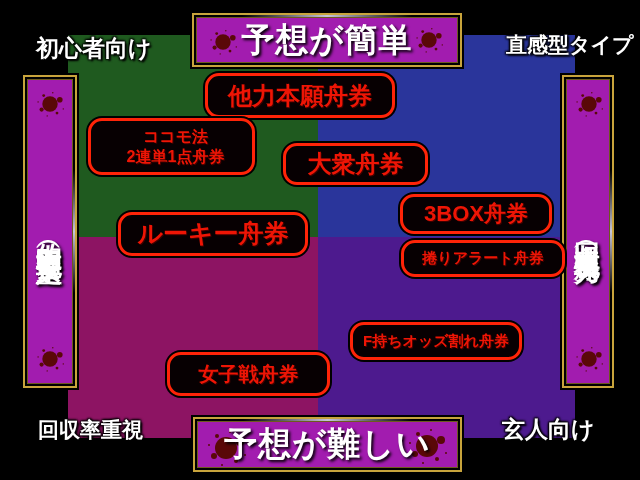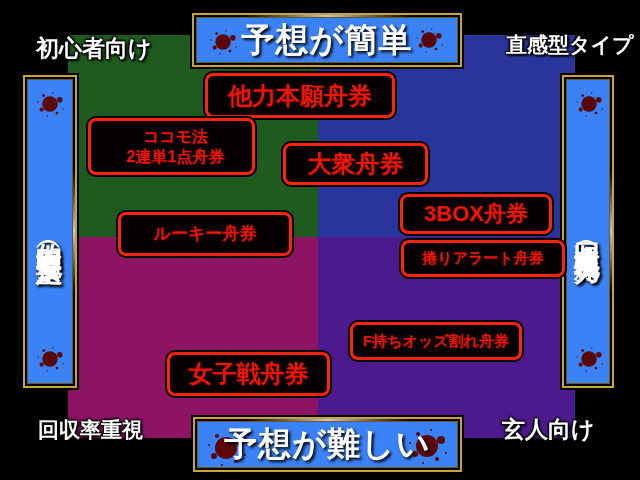--- a/index.html
+++ b/index.html
@@ -9,21 +9,21 @@
   }
   
   .quad{position:absolute;}
   #quad-tl{left:68px;top:35px;width:250px;height:202px;background:#1f5a1f;}
   #quad-tr{left:318px;top:35px;width:257px;height:202px;background:#2a359b;}
   #quad-bl{left:68px;top:237px;width:250px;height:201px;background:#8d1463;}
   #quad-br{left:318px;top:237px;width:257px;height:201px;background:#4d1a8e;}
 
   
   .banner{
-    position:absolute;box-sizing:border-box;background:#3b82f6;
+    position:absolute;box-sizing:border-box;background:#a21caf;
     border:2px solid #c8a43c;
     box-shadow:0 0 0 2px #000, inset 0 0 0 2px #000, inset 0 0 0 3px #6e5a1e;
     display:flex;align-items:center;justify-content:center;
     color:#fff;font-weight:bold;overflow:hidden;
   }
   #banner-top{left:192px;top:13px;width:270px;height:54px;font-size:33px;letter-spacing:1px;}
   #banner-bottom{left:193px;top:417px;width:269px;height:55px;font-size:33px;letter-spacing:1px;}
   #banner-left{left:23px;top:75px;width:54px;height:313px;}
   #banner-right{left:562px;top:75px;width:52px;height:313px;}
   .banner .txt{position:relative;z-index:2;text-shadow:2px 2px 3px #000;white-space:nowrap;}
@@ -44,34 +44,34 @@
   #banner-top .s-left{left:18px;top:16px;}
   #banner-top .s-right{right:20px;top:14px;}
   #banner-bottom .s-left{left:20px;top:18px;}
   #banner-bottom .s-right{right:22px;top:16px;}
   .vertical .s-top{left:14px;top:16px;}
   .vertical .s-bottom{left:14px;bottom:16px;}
 
   
   .lb{
     position:absolute;box-sizing:border-box;background:#070002;
-    border:3px solid #ff2408;border-radius:8px;
+    border:3px solid #ff2408;border-radius:14px;
     box-shadow:0 0 0 2px #000;
     color:#ee1505;font-weight:bold;text-align:center;
     display:flex;flex-direction:column;align-items:center;justify-content:center;
     text-shadow:1px 1px 0 #400000;line-height:1.25;white-space:nowrap;
   }
   #lb0{left:205px;top:73px;width:190px;height:45px;font-size:24px;}
   #lb1{left:88px;top:118px;width:167px;height:57px;font-size:16px;padding-left:8px;}
   #lb2{left:283px;top:143px;width:145px;height:42px;font-size:24px;}
   #lb3{left:400px;top:194px;width:152px;height:40px;font-size:22px;}
   #lb4{left:373px;top:240px;width:164px;height:37px;font-size:15px;margin-left:28px;}
-  #lb5{left:118px;top:212px;width:174px;height:44px;font-size:17px;}
+  #lb5{left:118px;top:212px;width:190px;height:44px;font-size:25px;}
   #lb6{left:350px;top:322px;width:172px;height:38px;font-size:15px;}
-  #lb7{left:167px;top:352px;width:163px;height:44px;font-size:24px;}
+  #lb7{left:167px;top:352px;width:163px;height:44px;font-size:20px;}
 
   
   .corner{position:absolute;color:#fff;font-weight:bold;white-space:nowrap;
     text-shadow:2px 2px 2px #000,-1px -1px 2px #000,1px -1px 2px #000,-1px 1px 2px #000;}
   #corner-tl{left:36px;top:33px;font-size:23px;}
   #corner-tr{left:506px;top:31px;font-size:21px;}
   #corner-bl{left:38px;top:416px;font-size:21px;}
   #corner-br{left:502px;top:414px;font-size:23px;}
 </style>
 </head>

